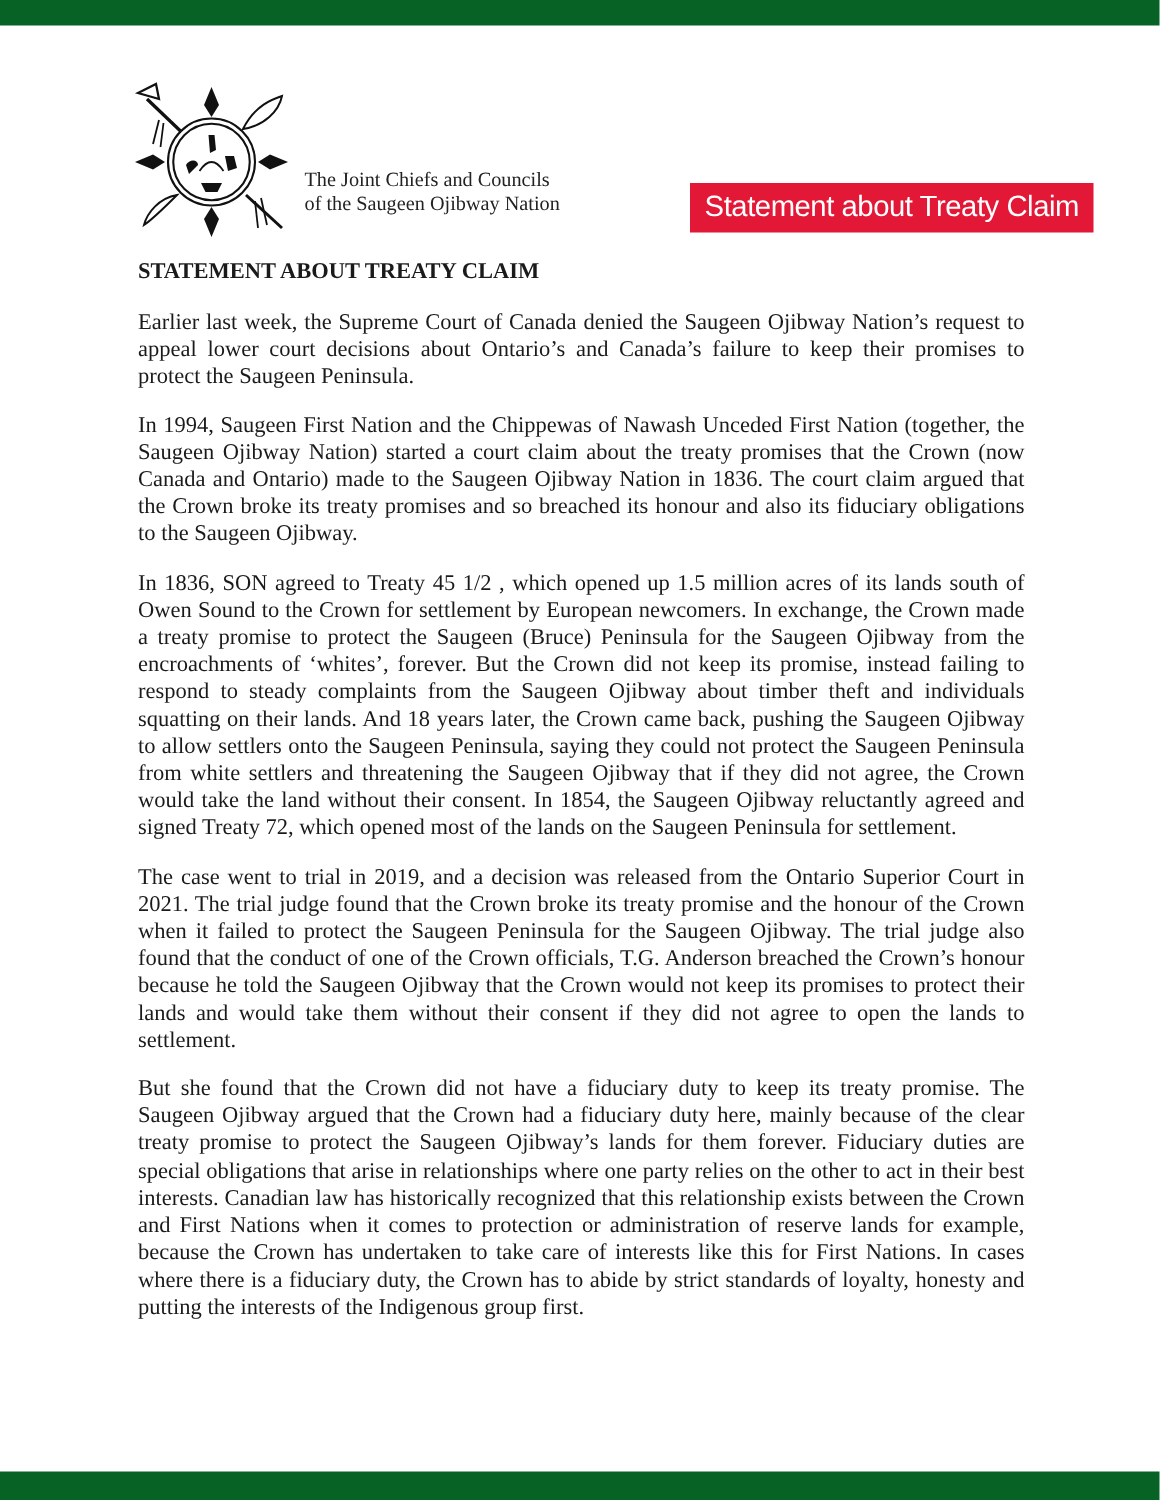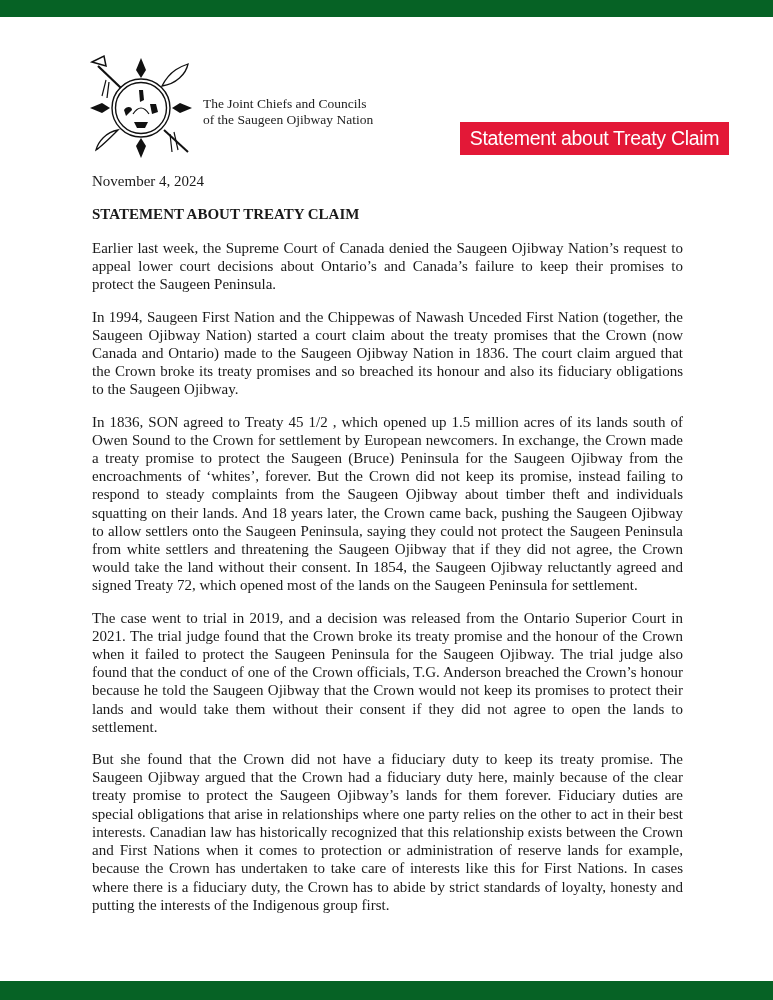--- a/index.html
+++ b/index.html
@@ -1,20 +1,20 @@
 <!DOCTYPE html>
 <html><head>
 <meta charset="utf-8">
 <style>
   html, body { margin:0; padding:0; }
   body { width:773px; height:1000px; position:relative; background:#ffffff; overflow:hidden; font-family:"Liberation Serif", serif; color:#1a1a1a; }
   .band-top { position:absolute; left:0; top:0; width:773px; height:17px; background:#066225; }
   .band-bottom { position:absolute; left:0; top:981px; width:773px; height:19px; background:#066225; }
   .logo { position:absolute; left:88px; top:52px; width:106px; height:110px; }
-  .org { position:absolute; left:203px; top:96px; font-size:13.5px; line-height:16px; color:#222; }
+  .org { position:absolute; left:203px; top:112px; font-size:13.5px; line-height:16px; color:#222; }
   .banner { position:absolute; left:460px; top:122px; width:269px; height:33px; background:#e31837; color:#fff; font-family:"Liberation Sans", sans-serif; font-size:19.5px; line-height:33px; text-align:center; letter-spacing:-0.3px; }
   .content { position:absolute; left:92px; top:172px; width:591px; }
   .date { font-size:15px; line-height:19px; margin:0 0 14px 0; }
   .heading { font-size:15px; font-weight:bold; line-height:19px; margin:0 0 15px 0; }
   p.para { font-size:15px; line-height:18.2px; text-align:justify; margin:0 0 14px 0;font-family:Liberation Serif, serif; }
 </style>
 </head>
 <body>
 
 <div class="band-top"></div>
@@ -65,21 +65,20 @@
 </div>
 
 <div class="org">
   <div>The Joint Chiefs and Councils</div>
   <div>of the Saugeen Ojibway Nation</div>
 </div>
 
 <div class="banner">Statement about Treaty Claim</div>
 
 <div class="content">
-  <div class="date">November 4, 2024</div>
   <div class="heading">STATEMENT ABOUT TREATY CLAIM</div>
   <p class="para">Earlier last week, the Supreme Court of Canada denied the Saugeen Ojibway Nation’s request to appeal lower court decisions about Ontario’s and Canada’s failure to keep their promises to protect the Saugeen Peninsula.</p>
   <p class="para">In 1994, Saugeen First Nation and the Chippewas of Nawash Unceded First Nation (together, the Saugeen Ojibway Nation) started a court claim about the treaty promises that the Crown (now Canada and Ontario) made to the Saugeen Ojibway Nation in 1836.  The court claim argued that the Crown broke its treaty promises and so breached its honour and also its fiduciary obligations to the Saugeen Ojibway.</p>
   <p class="para">In 1836, SON agreed to Treaty 45 1/2 , which opened up 1.5 million acres of its lands south of Owen Sound to the Crown for settlement by European newcomers. In exchange, the Crown made a treaty promise to protect the Saugeen (Bruce) Peninsula for the Saugeen Ojibway from the encroachments of ‘whites’, forever. But the Crown did not keep its promise, instead failing to respond to steady complaints from the Saugeen Ojibway about timber theft and individuals squatting on their lands. And 18 years later, the Crown came back, pushing the Saugeen Ojibway to allow settlers onto the Saugeen Peninsula, saying they could not protect the Saugeen Peninsula from white settlers and threatening the Saugeen Ojibway that if they did not agree, the Crown would take the land without their consent. In 1854, the Saugeen Ojibway reluctantly agreed and signed Treaty 72, which opened most of the lands on the Saugeen Peninsula for settlement.</p>
   <p class="para">The case went to trial in 2019, and a decision was released from the Ontario Superior Court in 2021. The trial judge found that the Crown broke its treaty promise and the honour of the Crown when it failed to protect the Saugeen Peninsula for the Saugeen Ojibway. The trial judge also found that the conduct of one of the Crown officials, T.G. Anderson breached the Crown’s honour because he told the Saugeen Ojibway that the Crown would not keep its promises to protect their lands and would take them without their consent if they did not agree to open the lands to settlement.</p>
   <p class="para">But she found that the Crown did not have a fiduciary duty to keep its treaty promise. The Saugeen Ojibway argued that the Crown had a fiduciary duty here, mainly because of the clear treaty promise to protect the Saugeen Ojibway’s lands for them forever. Fiduciary duties are special obligations that arise in relationships where one party relies on the other to act in their best interests. Canadian law has historically recognized that this relationship exists between the Crown and First Nations when it comes to protection or administration of reserve lands for example, because the Crown has undertaken to take care of interests like this for First Nations. In cases where there is a fiduciary duty, the Crown has to abide by strict standards of loyalty, honesty and putting the interests of the Indigenous group first.</p>
 </div>
 
 <div class="band-bottom"></div>
 

